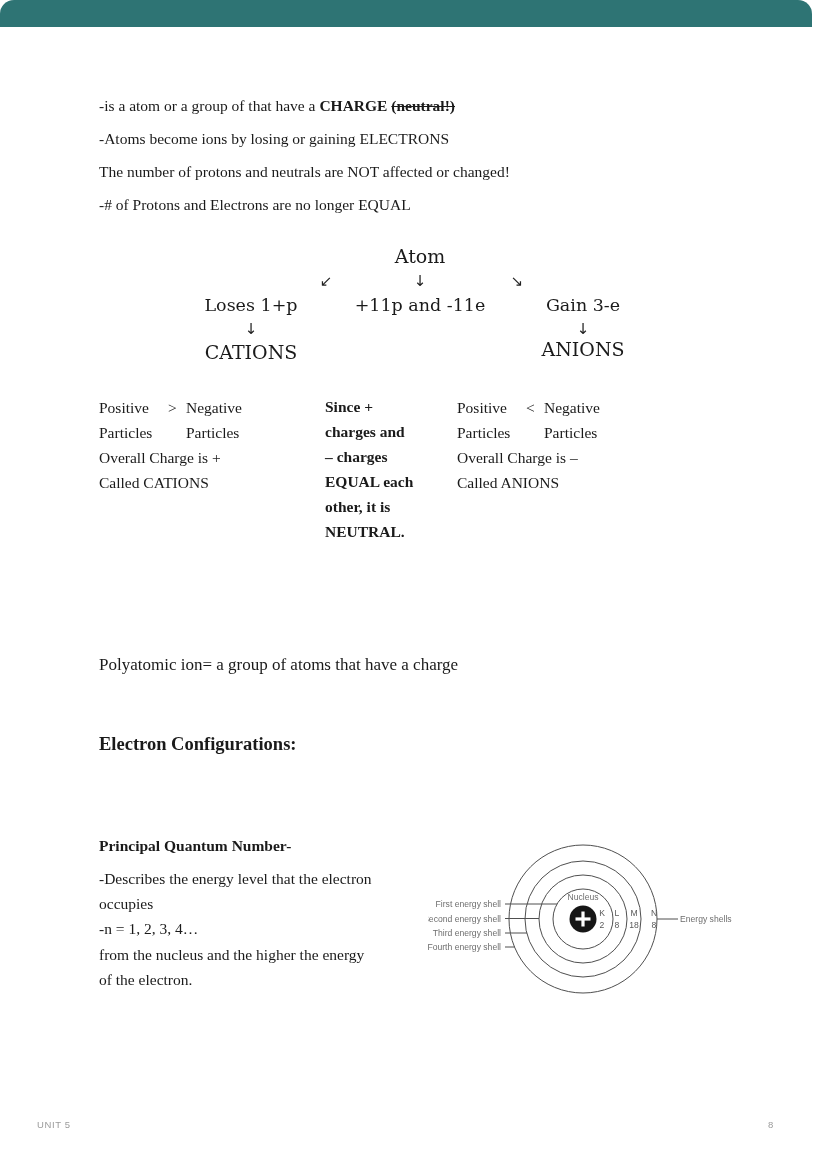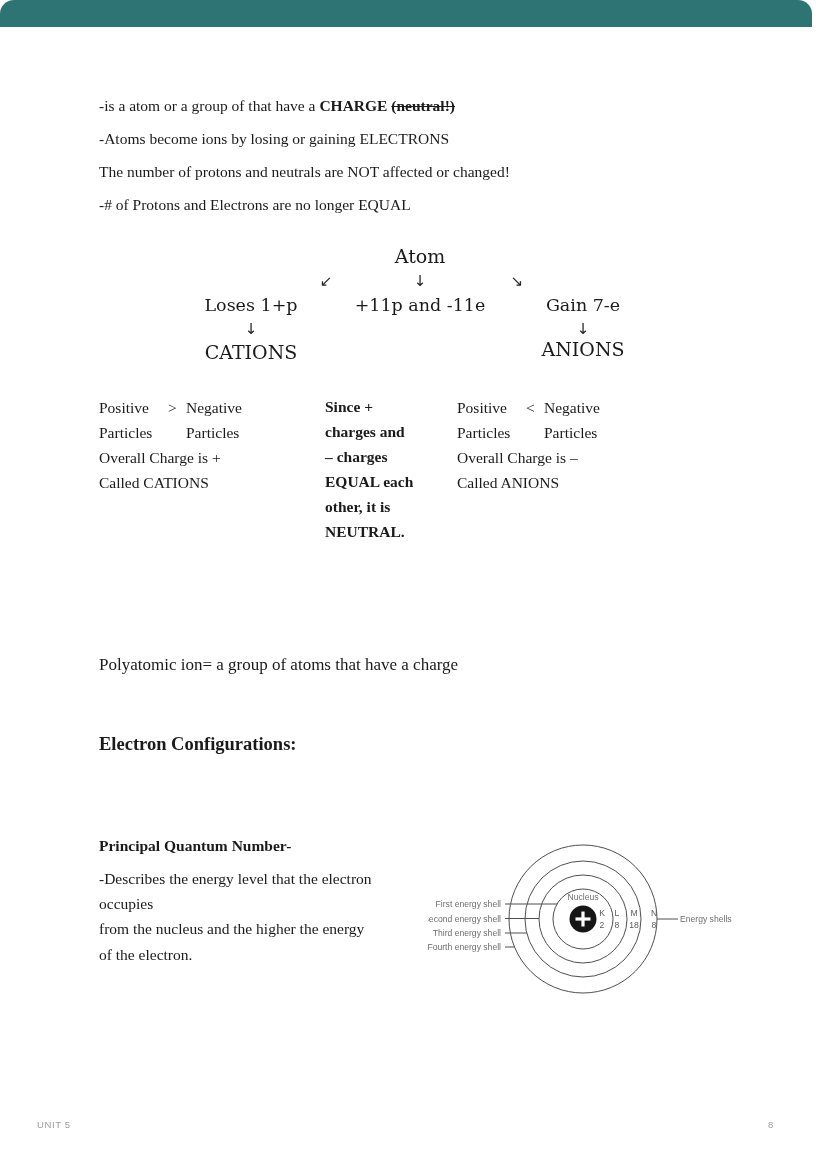--- a/index.html
+++ b/index.html
@@ -47,21 +47,21 @@
     <p>-# of Protons and Electrons are no longer EQUAL</p>
   </div>
 
   <div>
     <span class="ctr dfont" style="left:420px; top:245px; font-size:19px;">Atom</span>
     <span class="ctr arrow" style="left:326px; top:272px;">↙</span>
     <span class="ctr arrow" style="left:420px; top:272px;">↓</span>
     <span class="ctr arrow" style="left:517px; top:272px;">↘</span>
     <span class="ctr dfont" style="left:251px; top:295px; font-size:17.5px;">Loses 1+p</span>
     <span class="ctr dfont" style="left:420px; top:295px; font-size:17.5px;">+11p and -11e</span>
-    <span class="ctr dfont" style="left:583px; top:295px; font-size:17.5px;">Gain 7-e</span>
+    <span class="ctr dfont" style="left:583px; top:295px; font-size:17.5px;">Gain 3-e</span>
     <span class="ctr arrow" style="left:251px; top:320px;">↓</span>
     <span class="ctr arrow" style="left:583px; top:320px;">↓</span>
     <span class="ctr dfont" style="left:251px; top:341px; font-size:19px;">CATIONS</span>
     <span class="ctr dfont" style="left:583px; top:338px; font-size:19px;">ANIONS</span>
   </div>
 
   <div class="col" style="left:99px; top:395px; width:170px;">
     <div class="pairrow">
       <div><span class="pa">Positive</span><span class="pop">&gt;</span><span>Negative</span></div>
       <div><span class="pa">Particles</span><span class="pop"></span><span>Particles</span></div>
@@ -90,20 +90,21 @@
 
 
   <div class="abs poly">Polyatomic ion= a group of atoms that have a charge</div>
 
   <h2 class="abs echead">Electron Configurations:</h2>
 
   <h3 class="abs pqnhead">Principal Quantum Number-</h3>
   <div class="abs pqnbody">
     <div>-Describes the energy level that the electron</div>
     <div>occupies</div>
+    <div>-n = 1, 2, 3, 4…</div>
     <div>from the nucleus and the higher the energy</div>
     <div>of the electron.</div>
   </div>
 
   <svg class="abs" style="left:428px; top:836px;" width="320" height="164" viewBox="0 0 320 164">
     <g stroke="#4f4f4f" stroke-width="1" fill="none">
       <circle cx="155" cy="83" r="74"></circle>
       <circle cx="155" cy="83" r="58"></circle>
       <circle cx="155" cy="83" r="44"></circle>
       <circle cx="155" cy="83" r="30"></circle>

